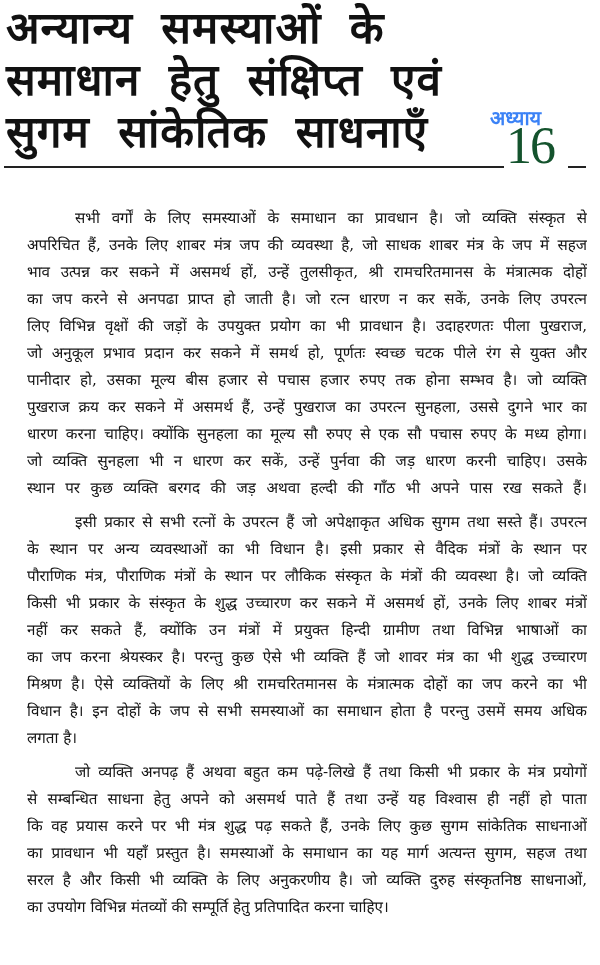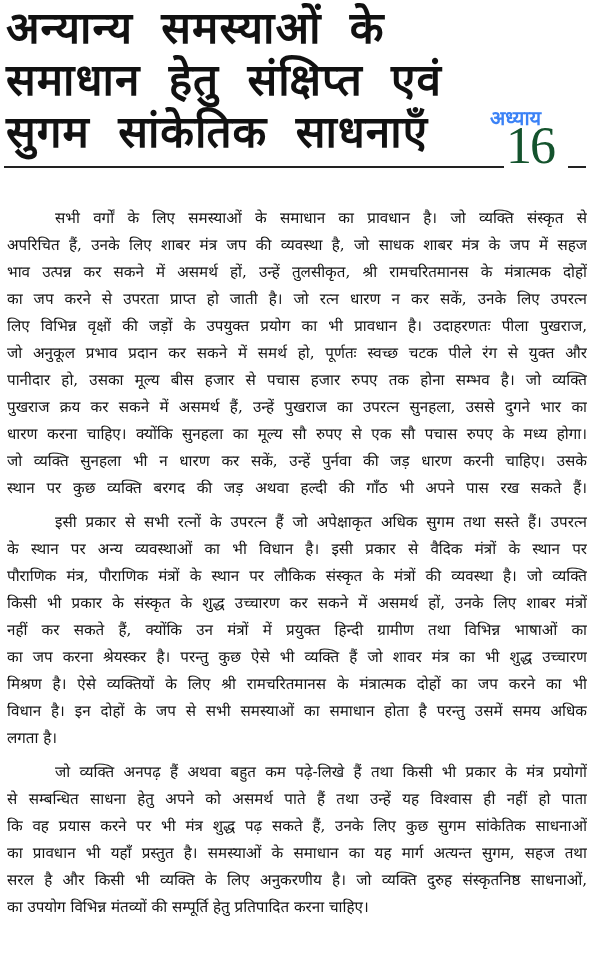--- a/index.html
+++ b/index.html
@@ -26,21 +26,21 @@
   .rule-right { position:absolute; left:568px; top:166px; width:18px; height:2px; background:#222; }
   .body {
     position:absolute; left:7px; top:205px; width:580px;
     font-family:"DejaVu Serif", serif; font-size:15.2px; line-height:27px;
     color:#141414; text-align:justify;
   }
   .body p { margin:0 0 7px 0; text-indent:48px; text-align:justify; text-align-last:left; }
   .body p span.line { display:block; text-align:justify; text-align-last:justify; white-space:nowrap; overflow:hidden; }
   .body p span.line.last { text-align-last:left; }
   .body p span.line:first-child { padding-left:48px; }
-  .body p { text-indent:0; }
+  .body p { text-indent:0;margin-left:20px; }
 </style>
 </head>
 <body>
 
 <div class="page">
 
   <div class="title">
     <div>अन्यान्य समस्याओं के</div>
     <div>समाधान हेतु संक्षिप्त एवं</div>
     <div>सुगम सांकेतिक साधनाएँ</div>
@@ -50,21 +50,21 @@
   <div class="chapter-number">16</div>
 
   <div class="rule-left"></div>
   <div class="rule-right"></div>
 
   <div class="body">
     <p>
       <span class="line">सभी वर्गों के लिए समस्याओं के समाधान का प्रावधान है। जो व्यक्ति संस्कृत से</span>
       <span class="line">अपरिचित हैं, उनके लिए शाबर मंत्र जप की व्यवस्था है, जो साधक शाबर मंत्र के जप में सहज</span>
       <span class="line">भाव उत्पन्न कर सकने में असमर्थ हों, उन्हें तुलसीकृत, श्री रामचरितमानस के मंत्रात्मक दोहों</span>
-      <span class="line">का जप करने से उपरता प्राप्त हो जाती है। जो रत्न धारण न कर सकें, उनके लिए उपरत्न</span>
+      <span class="line">का जप करने से अनपढा प्राप्त हो जाती है। जो रत्न धारण न कर सकें, उनके लिए उपरत्न</span>
       <span class="line">लिए विभिन्न वृक्षों की जड़ों के उपयुक्त प्रयोग का भी प्रावधान है। उदाहरणतः पीला पुखराज,</span>
       <span class="line">जो अनुकूल प्रभाव प्रदान कर सकने में समर्थ हो, पूर्णतः स्वच्छ चटक पीले रंग से युक्त और</span>
       <span class="line">पानीदार हो, उसका मूल्य बीस हजार से पचास हजार रुपए तक होना सम्भव है। जो व्यक्ति</span>
       <span class="line">पुखराज क्रय कर सकने में असमर्थ हैं, उन्हें पुखराज का उपरत्न सुनहला, उससे दुगने भार का</span>
       <span class="line">धारण करना चाहिए। क्योंकि सुनहला का मूल्य सौ रुपए से एक सौ पचास रुपए के मध्य होगा।</span>
       <span class="line">जो व्यक्ति सुनहला भी न धारण कर सकें, उन्हें पुर्नवा की जड़ धारण करनी चाहिए। उसके</span>
       <span class="line">स्थान पर कुछ व्यक्ति बरगद की जड़ अथवा हल्दी की गाँठ भी अपने पास रख सकते हैं।</span>
     </p>
     <p>
       <span class="line">इसी प्रकार से सभी रत्नों के उपरत्न हैं जो अपेक्षाकृत अधिक सुगम तथा सस्ते हैं। उपरत्न</span>

